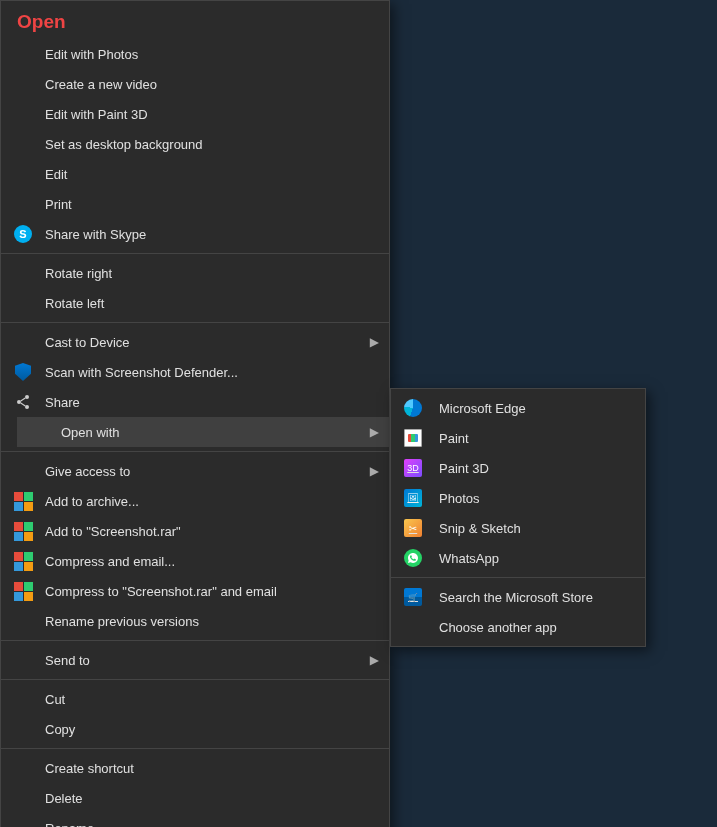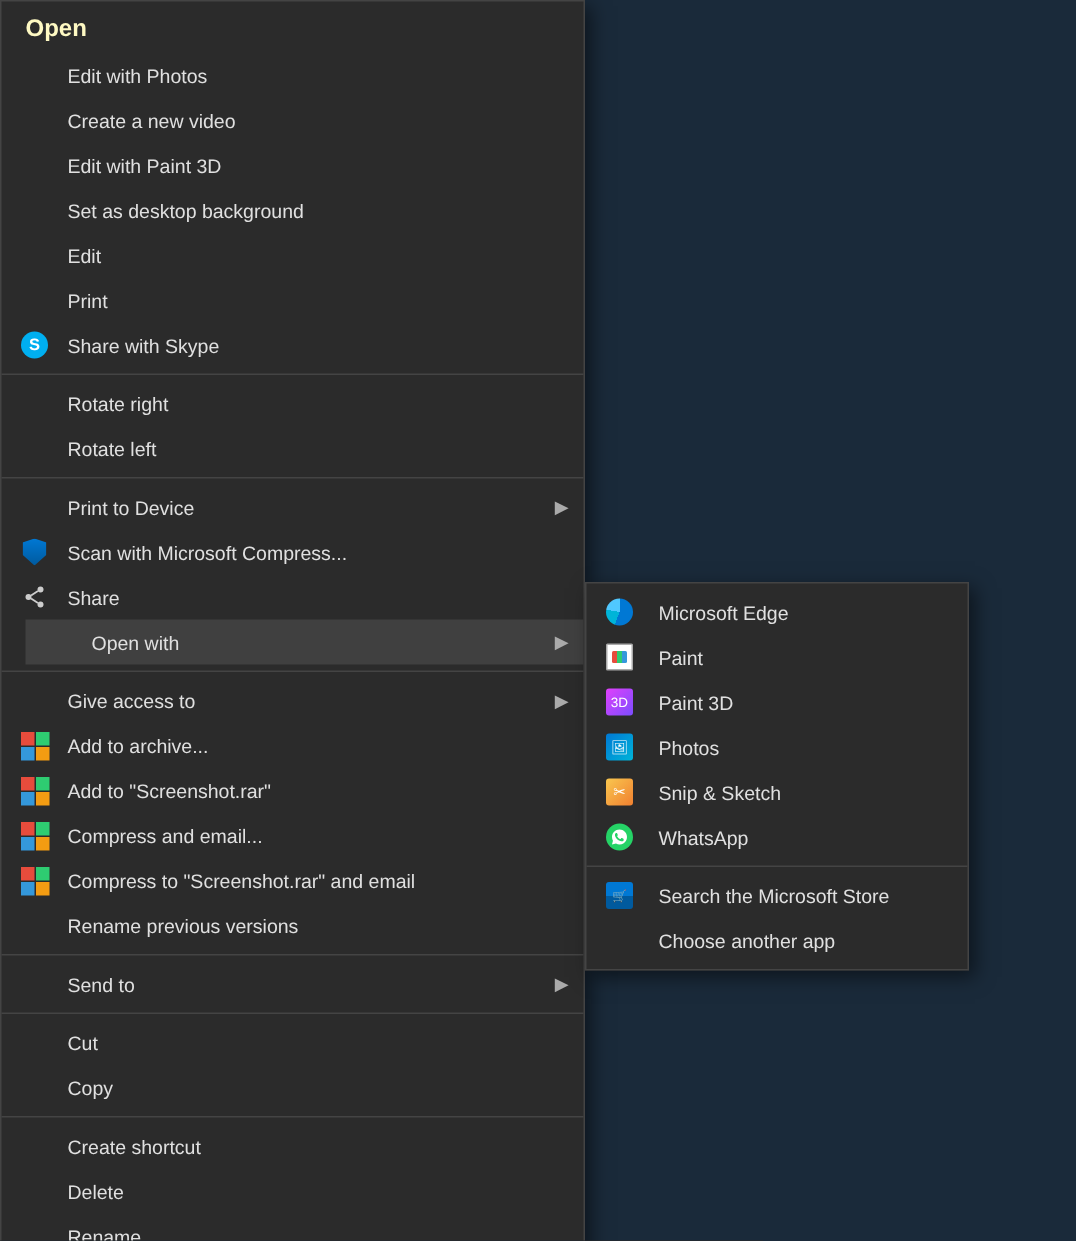--- a/index.html
+++ b/index.html
@@ -36,22 +36,22 @@
       min-height: 30px;
       color: #e0e0e0;
     }
     .menu-item:hover, .menu-item.active {
       background: #404040;
       margin-left: 16px;
     }
     .menu-item.bold-header {
       font-weight: 700;
       padding-left: 16px;
-      font-size: 16px;
-      color: #fef9c3;
+      font-size: 19px;
+      color: #ef4444;
     }
     .menu-item .icon {
       position: absolute;
       left: 12px;
       width: 20px;
       height: 20px;
       display: flex;
       align-items: center;
       justify-content: center;
       font-size: 15px;
@@ -79,20 +79,21 @@
       border: 1px solid #444;
       box-shadow: 4px 4px 12px rgba(0,0,0,0.5);
       z-index: 20;
       padding: 4px 0;
     }
     .submenu .menu-item {
       padding-left: 48px;
     }
     .submenu .menu-item .icon {
       left: 12px;
+      text-decoration: underline;
     }
     .submenu-separator {
       height: 1px;
       background: #444;
       margin: 4px 0;
     }
 
     
     .edge-icon {
       width: 18px; height: 18px;
@@ -206,28 +207,28 @@
   <div class="menu-item">
     <span>Rotate right</span>
   </div>
   <div class="menu-item">
     <span>Rotate left</span>
   </div>
 
   <div class="menu-separator"></div>
 
   <div class="menu-item">
-    <span>Print to Device</span>
+    <span>Cast to Device</span>
     <span class="arrow">▶</span>
   </div>
   <div class="menu-item">
     <span class="icon">
       <div style="width:16px;height:18px;background:linear-gradient(180deg,#0078d4,#005a9e);clip-path:polygon(50% 0%,100% 15%,100% 60%,50% 100%,0% 60%,0% 15%);"></div>
     </span>
-    <span>Scan with Microsoft Compress...</span>
+    <span>Scan with Screenshot Defender...</span>
   </div>
   <div class="menu-item">
     <span class="icon">
       <svg width="16" height="16" viewBox="0 0 16 16" fill="none">
         <circle cx="12" cy="3" r="2" fill="#ccc"></circle>
         <circle cx="12" cy="13" r="2" fill="#ccc"></circle>
         <circle cx="4" cy="8" r="2" fill="#ccc"></circle>
         <line x1="10.3" y1="4" x2="5.7" y2="7" stroke="#ccc" stroke-width="1.2"></line>
         <line x1="5.7" y1="9" x2="10.3" y2="12" stroke="#ccc" stroke-width="1.2"></line>
       </svg>

